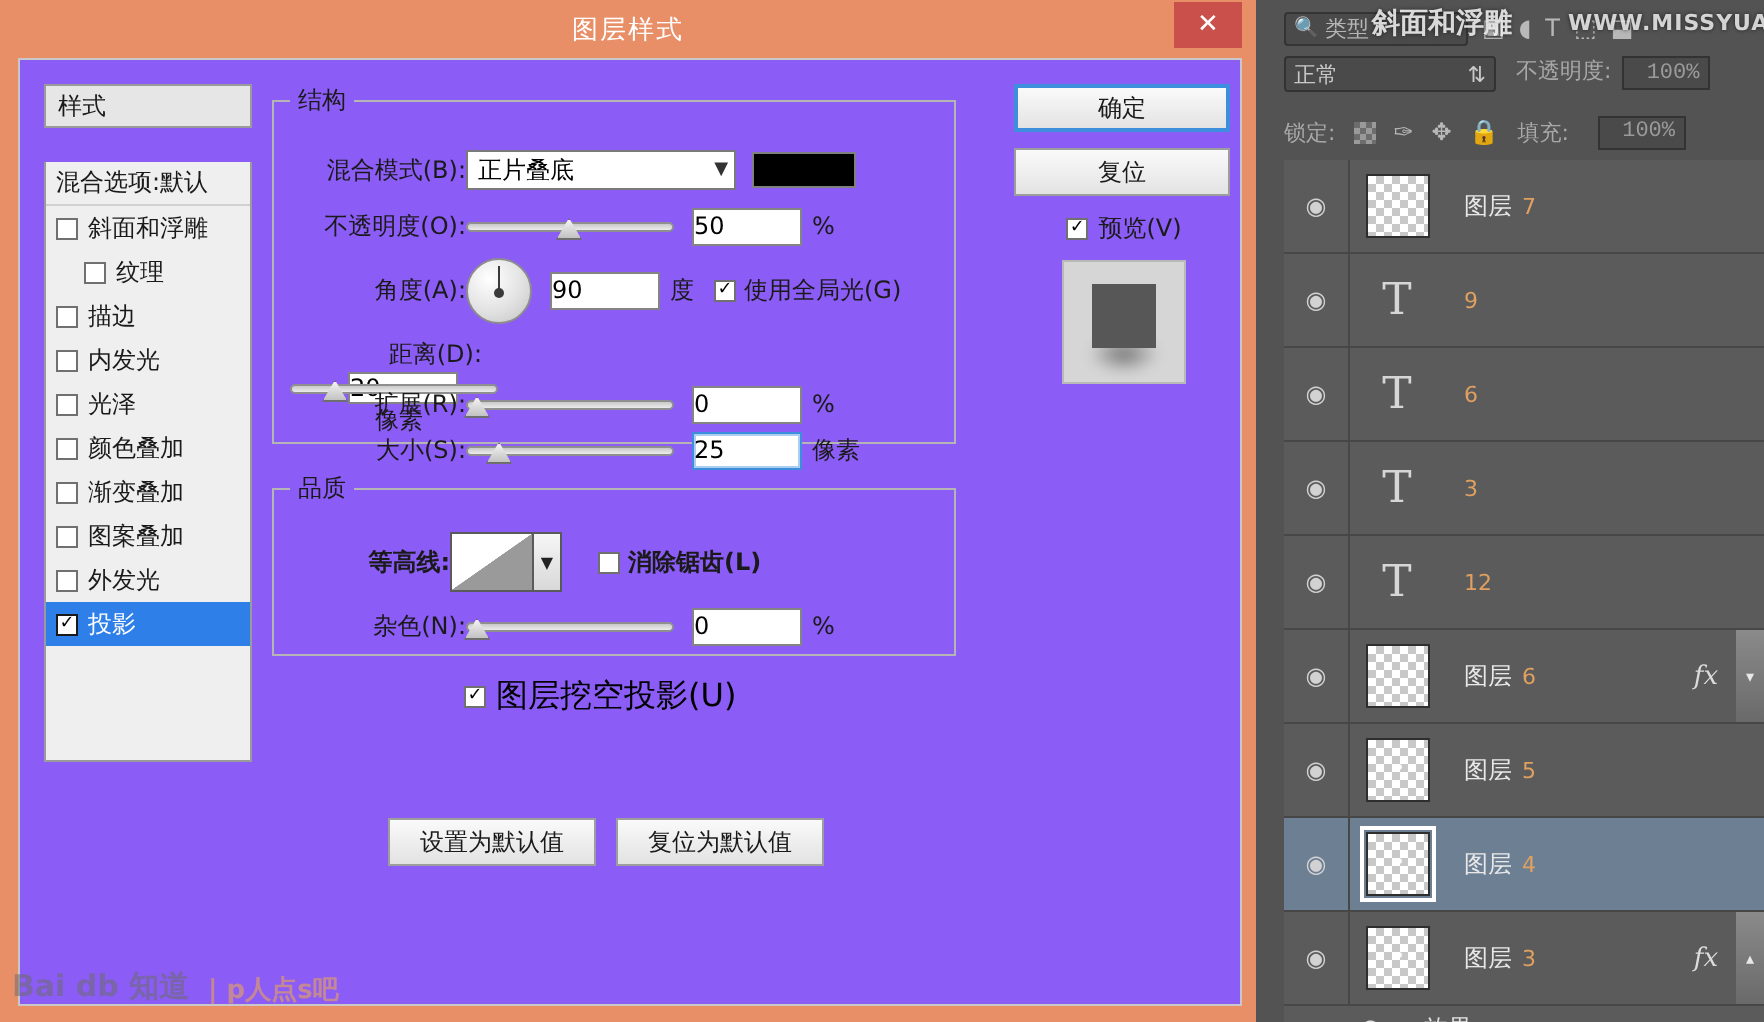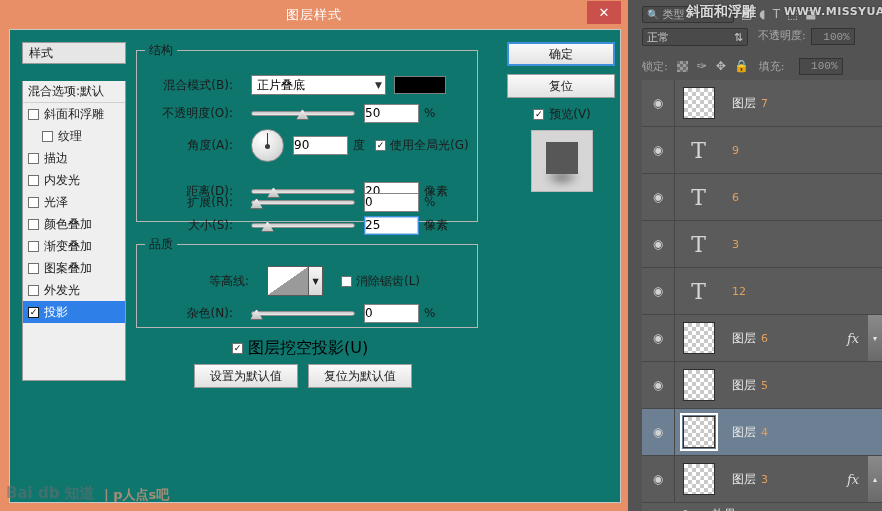--- a/index.html
+++ b/index.html
@@ -33,21 +33,21 @@
     width: 34px; height: 23px;
     background: #c9504b;
     color: #ffffff;
     font-size: 13px; font-weight: bold;
     display: flex; align-items: center; justify-content: center;
     cursor: pointer;
   }
   .dlg-body {
     position: absolute; left: 8px; top: 28px;
     width: 612px; height: 474px;
-    background: #0f766e;
+    background: #8b5cf6;
     border: 1px solid #c8c8c8;
   }
 
   
   .styles-col {
     position: absolute; left: 12px; top: 12px;
     width: 104px; height: 396px;
   }
   .styles-header {
     height: 22px; background: #e6e6e6;
@@ -97,21 +97,21 @@
   fieldset.group > legend {
     font-size: 12px; color: #1a1a1a;
     padding: 0 4px; margin-left: 8px;
   }
   #grp-structure { left: 0; top: 0; width: 342px; height: 180px; }
   #grp-quality   { left: 0; top: 194px; width: 342px; height: 92px; }
 
   .frow { position: absolute; display: flex; align-items: center; height: 20px; }
   .flabel {
     font-size: 12px; color: #1a1a1a;
-    text-align: right; width: 88px; margin-right: 18px;
+    text-align: right; width: 88px; margin-right: 0;
     white-space: nowrap;
   }
   .unit { font-size: 12px; color: #1a1a1a; margin-left: 5px; }
 
   
   .combo {
     width: 135px; height: 20px; background: #ffffff;
     border: 1px solid #7a7a7a;
     display: flex; align-items: center; justify-content: space-between;
     padding: 0 3px 0 5px; font-size: 12px; color: #000;
@@ -187,20 +187,21 @@
     display: flex; align-items: center;
   }
   .btn-row { position: absolute; left: 58px; top: 322px; display: flex; gap: 10px; }
   .gbtn {
     min-width: 104px; height: 24px; padding: 0 2px;
     background: linear-gradient(#fafafa,#e2e2e2);
     border: 1px solid #9d9d9d;
     font-size: 12px; color: #1a1a1a;
     display: flex; align-items: center; justify-content: center;
     cursor: pointer;
+    margin-top: 45px;
   }
 
   
   .side-col { position: absolute; left: 497px; top: 12px; width: 110px; }
   .side-btn {
     width: 108px; height: 24px; margin-bottom: 8px;
     background: linear-gradient(#fafafa,#e3e3e3);
     border: 1px solid #9d9d9d;
     font-size: 12px; color: #1a1a1a;
     display: flex; align-items: center; justify-content: center;
@@ -460,21 +461,21 @@
               <span class="hub"></span>
             </span>
             <span class="num w55" style="margin-left:9px;">90</span>
             <span class="unit">度</span>
             <span class="chk-inline" style="margin-left:10px;">
               <span class="cbox">✓</span>
               <span>使用全局光(G)</span>
             </span>
           </div>
 
-          <div class="frow" style="left:8px; top:122px;">
+          <div class="frow" style="left:8px; top:110px;flex-direction:column;">
             <span class="flabel">距离(D):</span>
             <span class="slider">
               <span class="track"></span>
               <span class="thumb" style="left:16px;"></span>
             </span>
             <span class="num w55" style="margin-left:9px;">20</span>
             <span class="unit">像素</span>
           </div>
 
           <div class="frow" style="left:8px; top:133px;">
@@ -494,21 +495,21 @@
               <span class="thumb" style="left:10px;"></span>
             </span>
             <span class="num w55 focus" style="margin-left:9px;">25</span>
             <span class="unit">像素</span>
           </div>
         </fieldset>
 
         <fieldset class="group" id="grp-quality">
           <legend>品质</legend>
 
-          <div class="frow" style="left:24px; top:12px; height:32px;">
+          <div class="frow" style="left:0; top:12px; height:32px;font-weight:bold;">
             <span class="flabel">等高线:</span>
             <span class="contour-box">
               <span class="curve"></span>
             </span>
             <span class="contour-drop">▼</span>
             <span class="chk-inline" style="margin-left:18px;">
               <span class="cbox"></span>
               <span>消除锯齿(L)</span>
             </span>
           </div>

